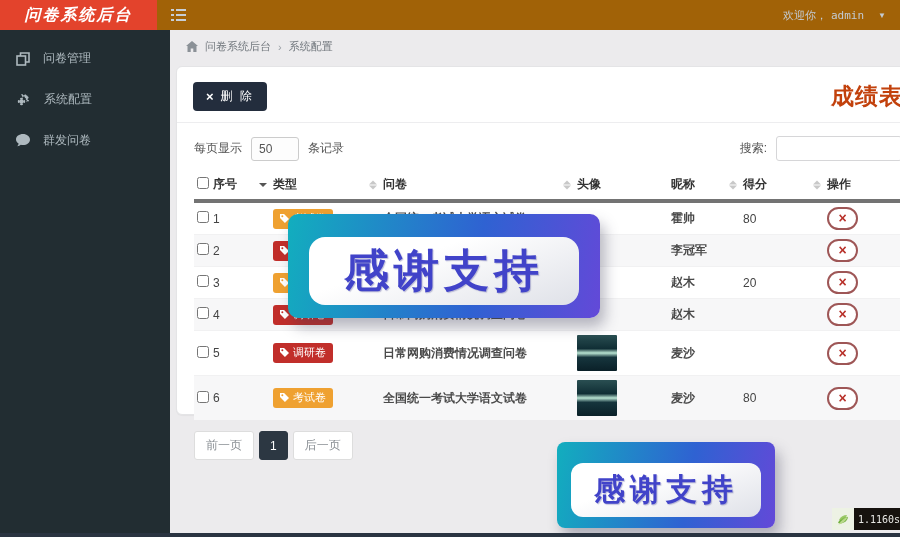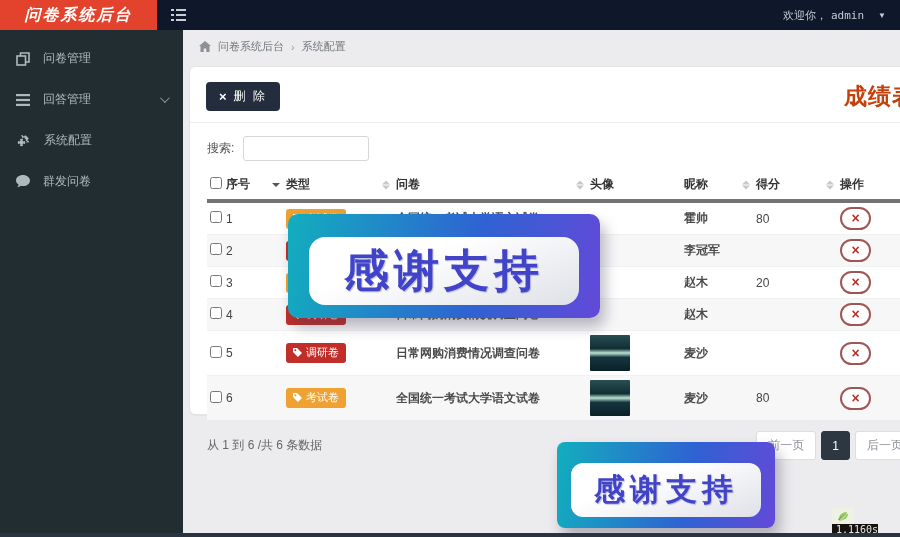--- a/index.html
+++ b/index.html
@@ -9,29 +9,29 @@
     background:#ecebed; position:relative; font-size:12px; color:#444;
   }
   
   .topbar { display:flex; height:30px; }
   .logo {
     width:157px; background:#e3432c; color:#fff; display:flex;
     align-items:center; justify-content:center;
     font-family:"Liberation Serif","DejaVu Serif",serif;
     font-weight:bold; font-style:italic; font-size:16px; letter-spacing:2px;
   }
-  .topnav { flex:1; background:#0f172a; display:flex; align-items:center; padding:0 14px; }
+  .topnav { flex:1; background:#a16207; display:flex; align-items:center; padding:0 14px; }
   .hamburger { color:#c7ced6; display:flex; align-items:center; cursor:pointer; }
   .topnav .spacer { flex:1; }
   .welcome { color:#c3cbd4; font-size:11px; display:flex; align-items:center; gap:14px; }
   .welcome .caret { font-size:8px; color:#c3cbd4; }
   .welcome b { font-weight:normal; margin-left:4px; font-family:"DejaVu Sans Mono",monospace; }
   
   .layout { display:flex; height:503px; }
-  .sidebar { width:183px; background:#222d32; padding-top:8px; flex-shrink:0; }
+  .sidebar { width:170px; background:#222d32; padding-top:8px; flex-shrink:0; }
   .side-item {
     display:flex; align-items:center; gap:13px; padding:12px 16px;
     color:#aeb9bf; font-size:12px; cursor:pointer;
   }
   .side-item svg { flex-shrink:0; }
   .side-item .chev {
     margin-left:auto; width:7px; height:7px; border-right:1.5px solid #8a959b;
     border-bottom:1.5px solid #8a959b; transform:rotate(45deg) translateY(-2px);
   }
   .content { flex:1; position:relative; }
@@ -123,21 +123,21 @@
     display:flex; align-items:center; justify-content:center;
     color:#4143c9; font-weight:bold; letter-spacing:5px;
     text-shadow:1px 1px 1px rgba(110,110,170,.45);
     margin-top:12px;
   }
   #wm-center { left:288px; top:214px; width:312px; height:104px; }
   #wm-center .wm-inner { left:21px; right:21px; top:11px; bottom:13px; font-size:45px; }
   #wm-bottom { left:557px; top:442px; width:218px; height:86px; border-radius:8px; }
   #wm-bottom .wm-inner { left:14px; right:14px; top:9px; bottom:11px; font-size:31px; border-radius:12px; }
   
-  #perf-badge { position:absolute; left:832px; top:508px; display:flex; height:22px;flex-direction:column; }
+  #perf-badge { position:absolute; left:832px; top:508px; display:flex; height:22px; }
   .leaf-box { width:22px; height:22px; background:#edf2e4; display:flex; align-items:center; justify-content:center; }
   .time-strip {
     background:#16120e; color:#e8e8e4; font-size:10px; display:flex; align-items:center;
     padding:0 4px; width:46px; font-family:"DejaVu Sans Mono",monospace;
   }
   .bottom-bar { position:absolute; left:0; bottom:0; width:900px; height:4px; background:#2a3441; }
 </style>
 </head>
 <body>
 
@@ -170,31 +170,20 @@
     <div class="side-item">
       <svg width="14" height="14" viewBox="0 0 14 14">
           <g fill="none" stroke="#aeb9bf" stroke-width="1.6">
             <rect x="1" y="4" width="8.5" height="9"></rect>
             <path d="M4.5 4V1h8.5v9h-3"></path>
           </g>
         </svg>
       <span>问卷管理</span>
     </div>
     <div class="side-item">
-      <svg width="14" height="12" viewBox="0 0 14 12">
-          <g fill="#aeb9bf">
-            <rect x="0" y="0" width="14" height="2.2"></rect>
-            <rect x="0" y="4.9" width="14" height="2.2"></rect>
-            <rect x="0" y="9.8" width="14" height="2.2"></rect>
-          </g>
-        </svg>
-      <span>回答管理</span>
-      <span class="chev"></span>
-    </div>
-    <div class="side-item">
       <svg width="15" height="14" viewBox="0 0 15 14">
           <g fill="#aeb9bf">
             <path d="M5 1.5 6.5 1l.6 1.2 1.2.1.7-1.1 1.4.7-.4 1.2.9.9 1.2-.4.6 1.4-1.1.7.1 1.2L13 7l-.5 1.4-1.3-.2-.7 1-.2-.1.6-1.6-1.1-.9.2-1.4 1-.6-.2-.4-1.2.2-.9-1-1.4.2-.6 1-.5-.1.1-1.3L5 1.5z"></path>
             <circle cx="5.5" cy="8.5" r="2.2"></circle>
             <path d="M5.5 4.8 6.7 5l.3 1-.9.8h-1.2l-.9-.8.3-1 1.2-.2zM5.5 12.2l1.2-.2.3-1-.9-.8h-1.2l-.9.8.3 1 1.2.2zM1.8 8.5l.2-1.2 1-.3.8.9v1.2l-.8.9-1-.3-.2-1.2zM9.2 8.5 9 7.3l-1-.3-.8.9v1.2l.8.9 1-.3.2-1.2z"></path>
             <circle cx="10.2" cy="3.8" r="1.6"></circle>
           </g>
         </svg>
       <span>系统配置</span>
     </div>
@@ -219,20 +208,25 @@
     <div class="card">
       <div class="card-header">
         <button class="btn-delete">
           <span class="x">×</span>
           <span>删 除</span>
         </button>
         <div class="grade-title">成绩表</div>
       </div>
 
       <div class="controls">
+        <div class="left">
+          <span>每页显示</span>
+          <input class="pagesize-input" value="50" style="">
+          <span>条记录</span>
+        </div>
         <div class="right">
           <span>搜索:</span>
           <input class="search-input" style="">
         </div>
       </div>
 
       <table>
         <colgroup>
           <col class="c-check">
             <col class="c-idx">
@@ -361,21 +355,20 @@
                 <span class="avatar"></span>
               </td>
     <td class="nick-cell">麦沙</td>
     <td>80</td>
     <td><button class="op-btn">×</button></td>
   </tr>
           </tbody>
       </table>
 
       <div class="table-footer">
-        <span>从 1 到 6 /共 6 条数据</span>
         <div class="pagination">
           <button class="pg-btn">前一页</button>
           <button class="pg-btn active">1</button>
           <button class="pg-btn">后一页</button>
         </div>
       </div>
     </div>
   </div>
 </div>
 

